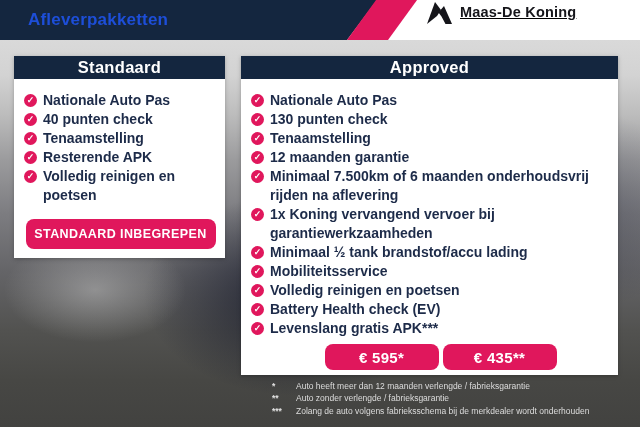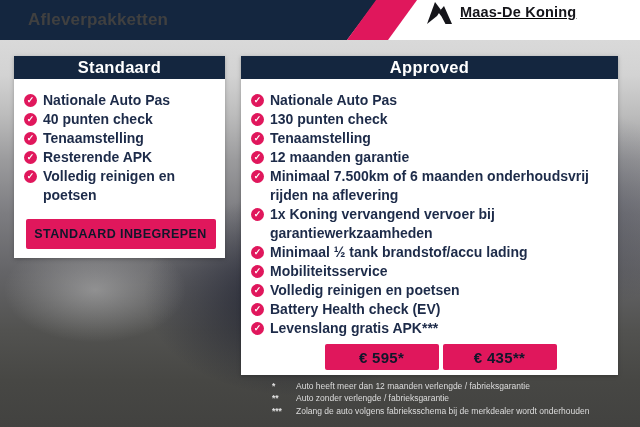--- a/index.html
+++ b/index.html
@@ -22,21 +22,21 @@
   .header-navy{
     position:absolute;left:0;top:0;width:377px;height:40px;background:#14263f;
     clip-path:polygon(0 0,377px 0,347px 40px,0 40px);
   }
   .header-stripe{
     position:absolute;left:347px;top:0;width:41px;height:40px;background:#e0175c;
     transform:skewX(-36deg);transform-origin:0 100%;
   }
   .header-title{
     position:absolute;left:28px;top:0;height:40px;display:flex;align-items:center;
-    color:#404040;font-size:17px;font-weight:bold;letter-spacing:.2px;
+    color:#1d4ed8;font-size:17px;font-weight:bold;letter-spacing:.2px;
   }
   .brand{
     position:absolute;left:425px;top:0;height:24px;display:flex;align-items:center;gap:8px;text-decoration:underline;
   }
   .brand svg{display:block;}
   .brand-name{color:#15151a;font-size:14.5px;font-weight:bold;letter-spacing:.2px;}
   
   .card{position:absolute;background:#ffffff;box-shadow:0 1px 4px rgba(0,0,0,.25);}
   .card-std{left:14px;top:56px;width:211px;height:202px;}
   .card-app{left:241px;top:56px;width:377px;height:319px;}
@@ -48,22 +48,22 @@
   .item{display:flex;align-items:flex-start;min-height:19px;}
   .check{
     flex:0 0 13px;width:13px;height:13px;margin:3px 6px 0 0;border-radius:50%;
     background:#e0175c;color:#ffffff;font-size:9px;font-weight:bold;
     display:flex;align-items:center;justify-content:center;line-height:13px;
   }
   .label{
     color:#1d2b49;font-size:14px;font-weight:bold;line-height:19px;white-space:pre-line;
   }
   .pill{
-    background:#e0175c;border:none;color:#0f172a;font-family:inherit;font-weight:bold;
-    border-radius:2px;cursor:pointer;display:flex;align-items:center;justify-content:center;
+    background:#e0175c;border:none;color:#ffffff;font-family:inherit;font-weight:bold;
+    border-radius:8px;cursor:pointer;display:flex;align-items:center;justify-content:center;
   }
   .std-btn{width:190px;height:30px;margin:14px auto 0;font-size:12.5px;letter-spacing:.4px;}
   .price-row{display:flex;justify-content:center;gap:4px;margin-top:6px;transform:translateX(10px);}
   .price-btn{width:114px;height:26px;font-size:15px;letter-spacing:.3px;}
   
   .footnotes{position:absolute;left:272px;top:380px;width:350px;}
   .fn-row{display:flex;align-items:flex-start;}
   .fn-marker{flex:0 0 24px;color:#e3e3e3;font-size:8.5px;font-weight:bold;line-height:12.3px;}
   .fn-text{color:#dddddd;font-size:8.5px;line-height:12.3px;}
 </style>

